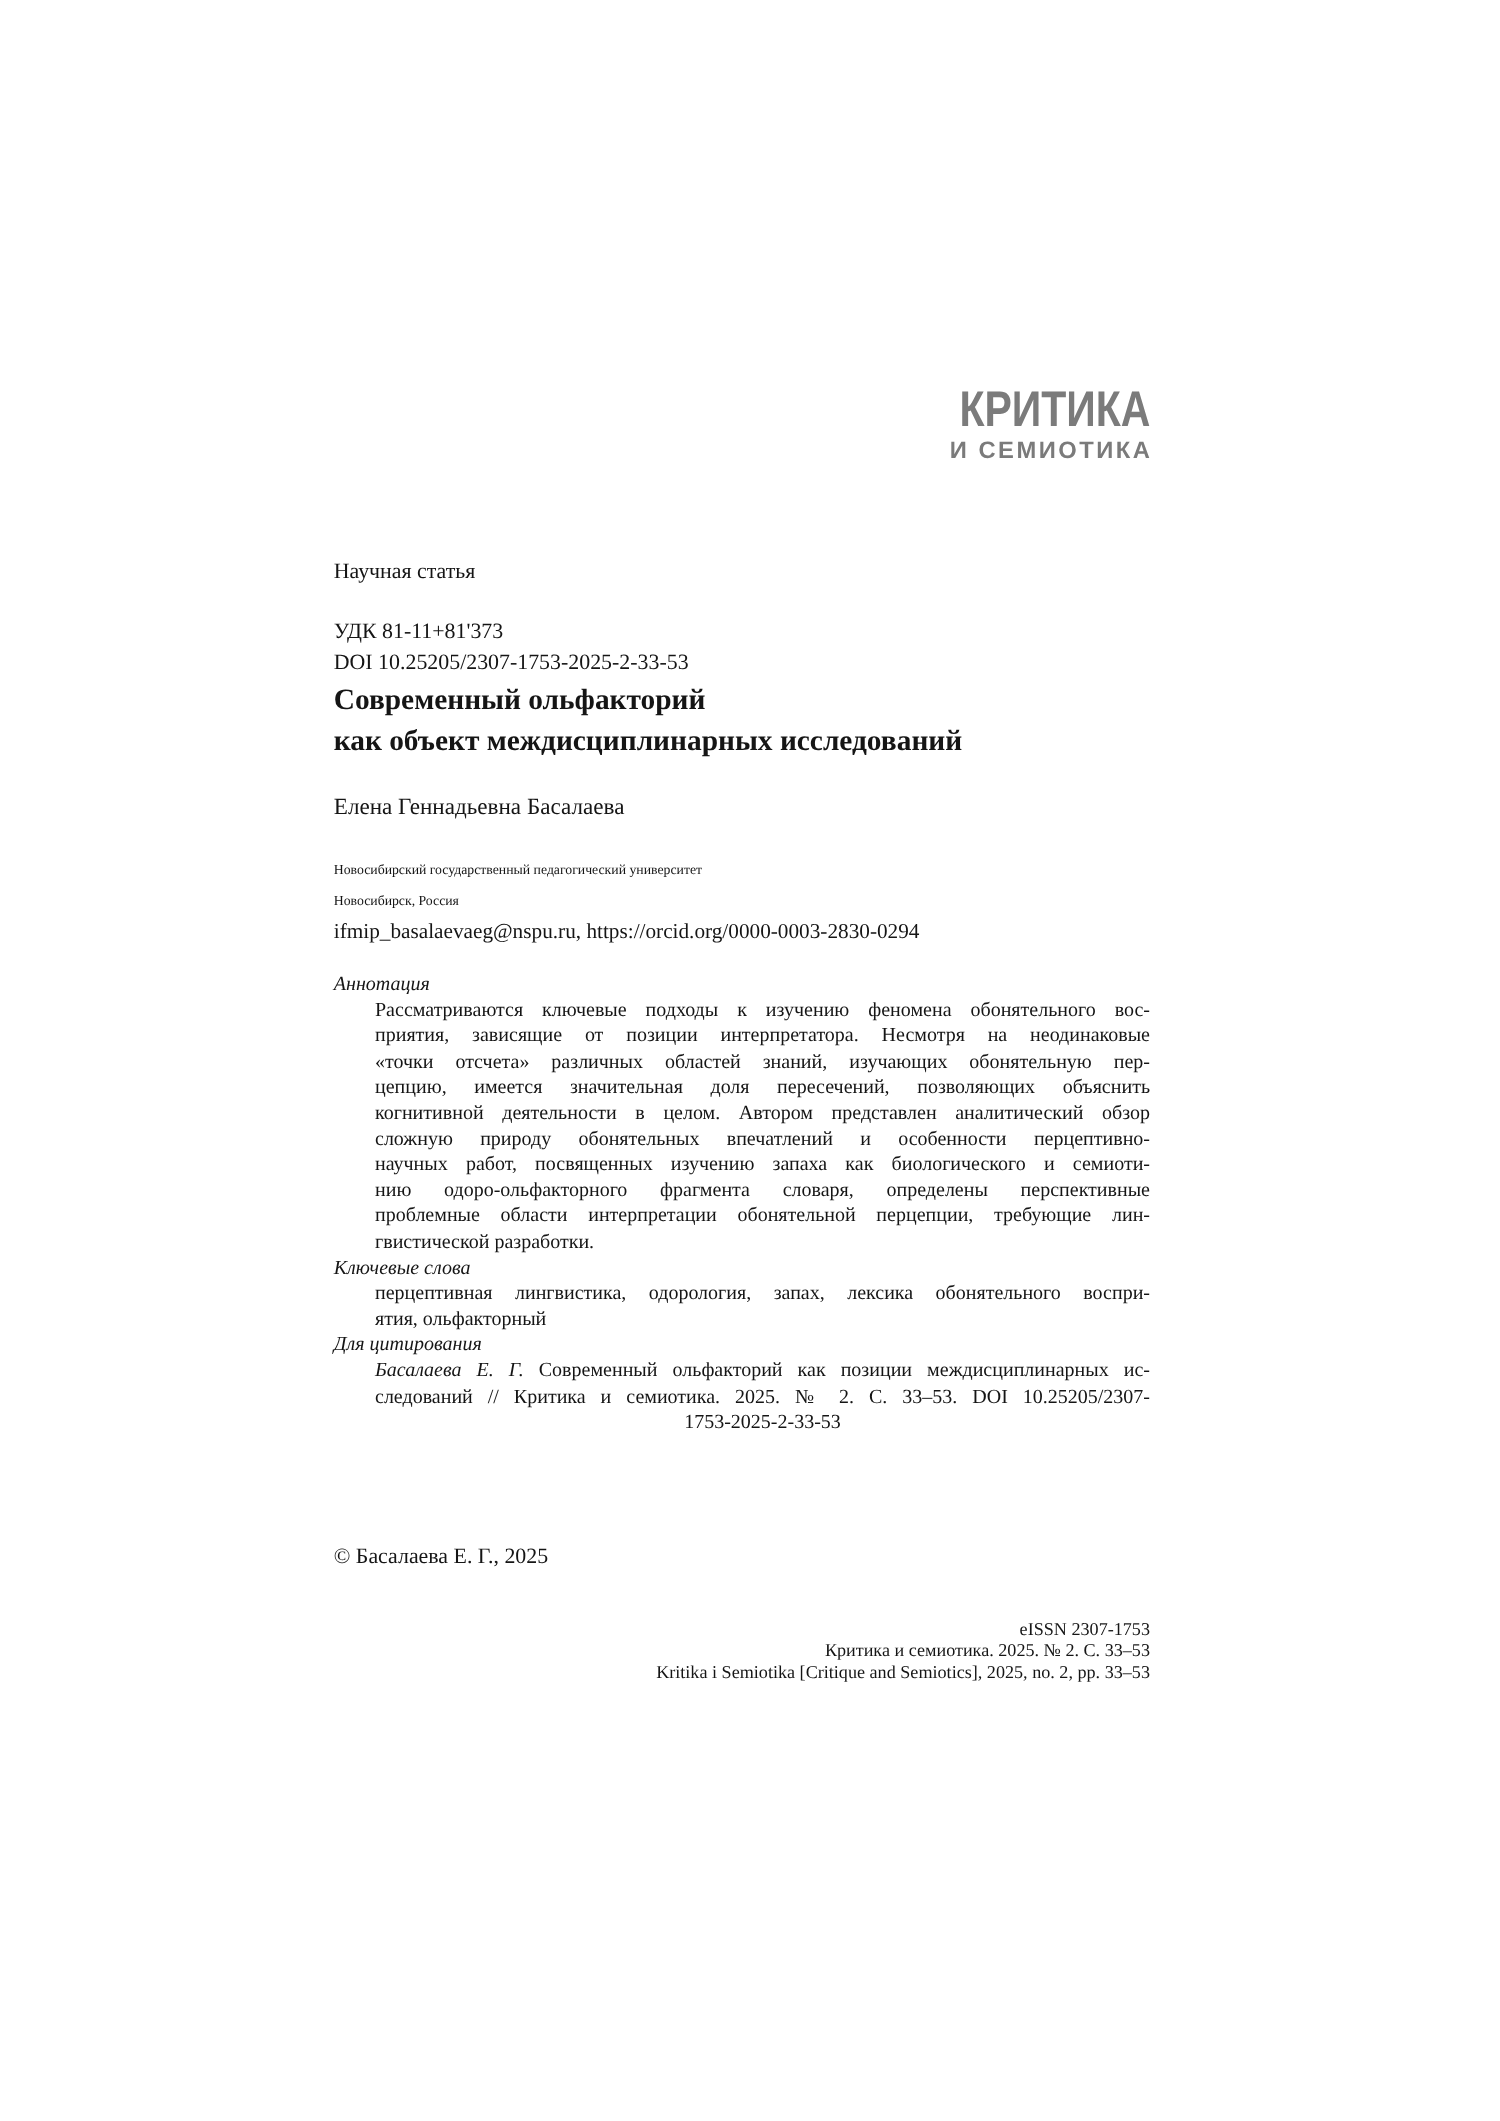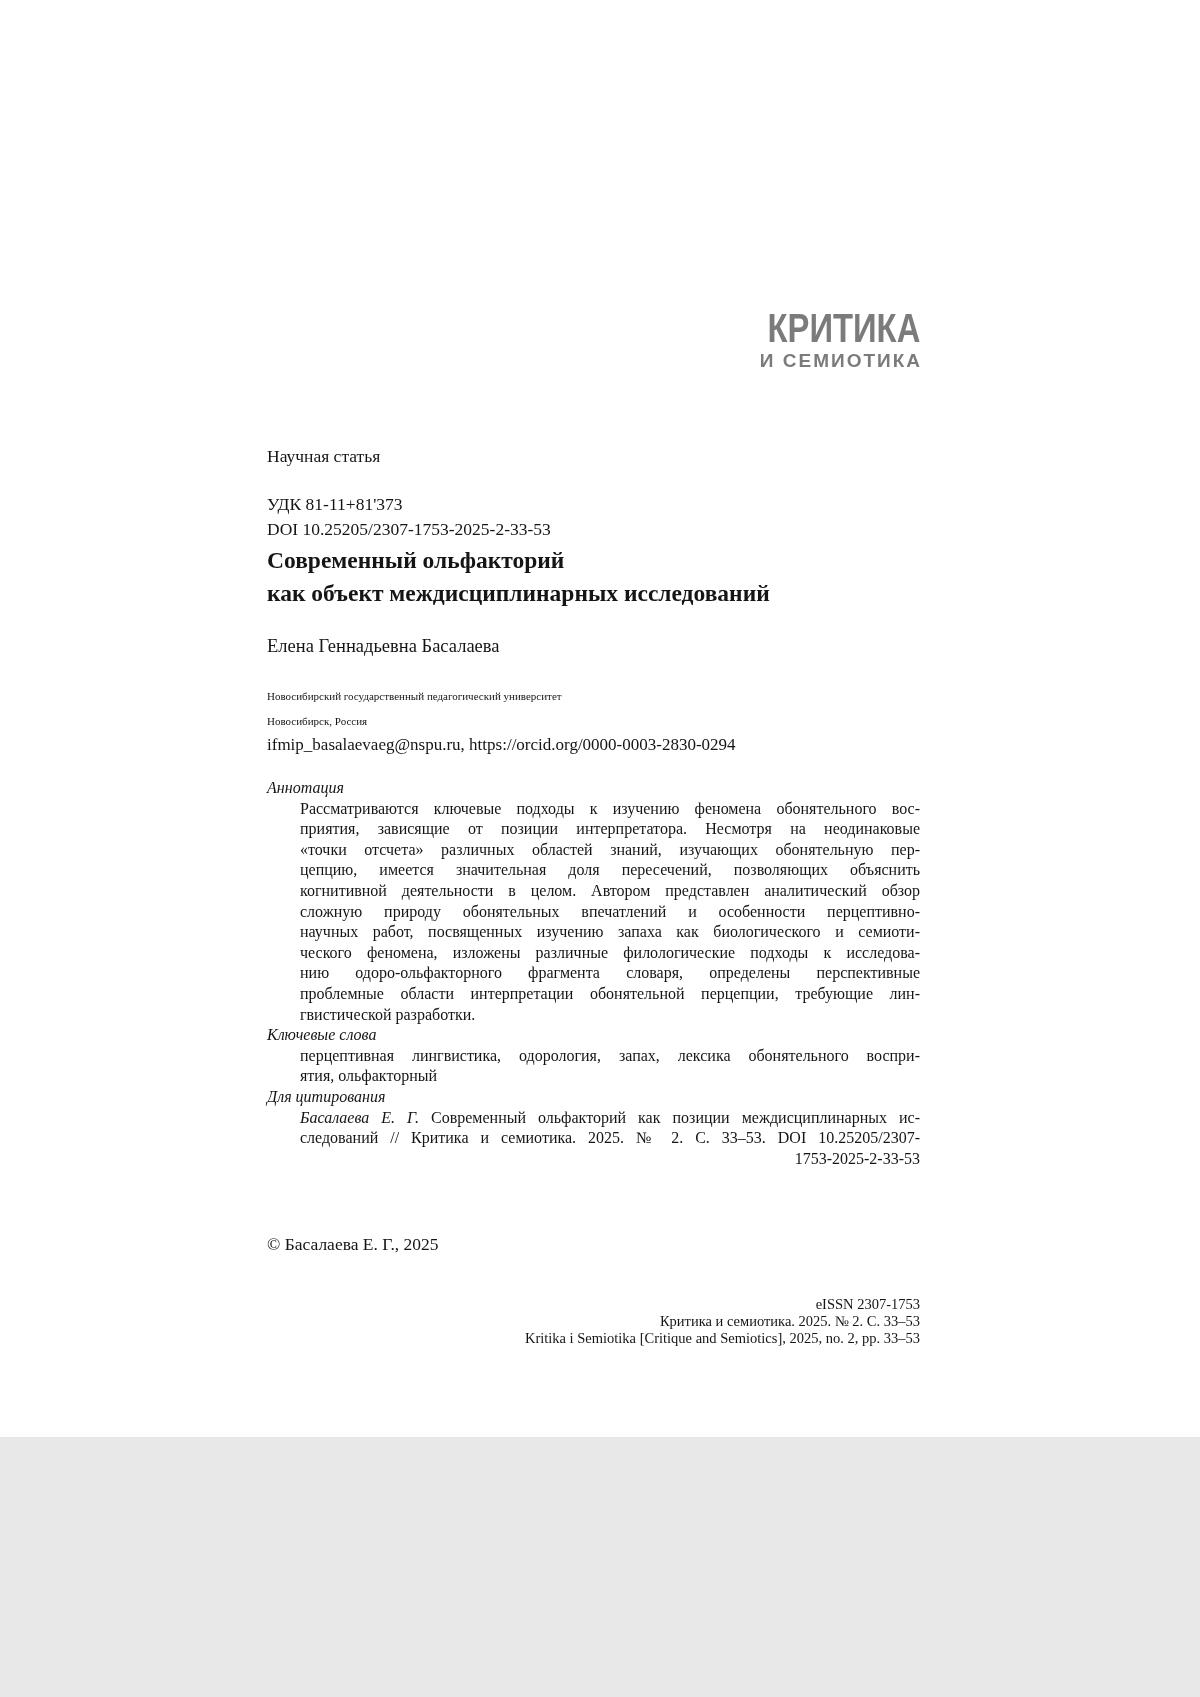--- a/index.html
+++ b/index.html
@@ -1,19 +1,19 @@
 <!DOCTYPE html>
 <html><head>
 <meta charset="utf-8">
 <style>
   html,body { margin:0; padding:0; background:#e8e8e8; }
   .page {
     position: relative;
     width: 1200px;
-    height: 1437px;
+    height: 1697px;
     margin: 0 auto;
     background: #ffffff;
     font-family: "Liberation Serif", serif;
     color: #151515;
     overflow: hidden;
   }
   
   .logo {
     position: absolute;
     top: 308px;
@@ -36,21 +36,21 @@
   .author-name  { top: 636px; font-size: 18.5px; font-weight: normal; }
   .affiliation  { top: 684px; font-size: 11px; line-height: 25px; }
   .contact      { top: 735px; font-size: 17px; }
 
   .meta { top: 778px; font-size: 16px; line-height: 20.6px; }
   .meta .label { font-style: italic; }
   .meta .body  { padding-left: 33px; }
   .jlines > div { text-align: justify; text-align-last: justify; }
   .jlines > div:last-child { text-align-last: left; }
   .jl  { text-align: justify; text-align-last: justify; }
-  .jl-last { text-align: right; }
+  .jl-last { text-align: center; }
 
   .copyright { top: 1234px; font-size: 17.5px; }
 
   .footer {
     top: 1296px;
     font-size: 14.5px;
     line-height: 16.8px;
     text-align: right;
   }
 </style>
@@ -88,21 +88,20 @@
   <div class="block meta">
     <div class="label">Аннотация</div>
     <div class="body jlines">
         <div>Рассматриваются ключевые подходы к изучению феномена обонятельного вос-</div>
         <div>приятия, зависящие от позиции интерпретатора. Несмотря на неодинаковые</div>
         <div>«точки отсчета» различных областей знаний, изучающих обонятельную пер-</div>
         <div>цепцию, имеется значительная доля пересечений, позволяющих объяснить</div>
         <div>когнитивной деятельности в целом. Автором представлен аналитический обзор</div>
         <div>сложную природу обонятельных впечатлений и особенности перцептивно-</div>
         <div>научных работ, посвященных изучению запаха как биологического и семиоти-</div>
-        <div>ческого феномена, изложены различные филологические подходы к исследова-</div>
         <div>нию одоро-ольфакторного фрагмента словаря, определены перспективные</div>
         <div>проблемные области интерпретации обонятельной перцепции, требующие лин-</div>
         <div>гвистической разработки.</div>
       </div>
 
     <div class="label">Ключевые слова</div>
     <div class="body jlines">
         <div>перцептивная лингвистика, одорология, запах, лексика обонятельного воспри-</div>
         <div>ятия, ольфакторный</div>
       </div>

